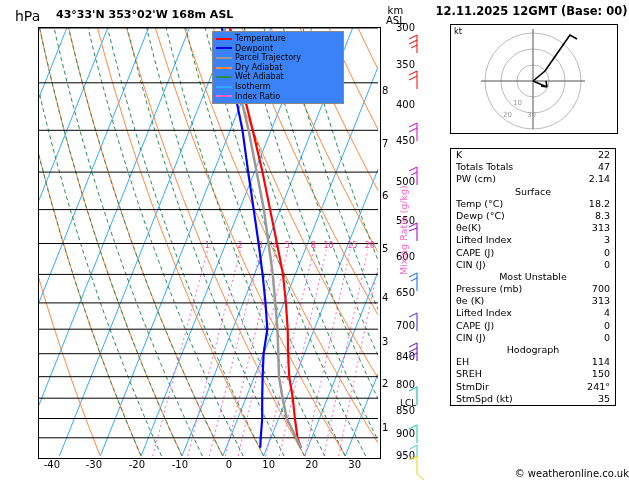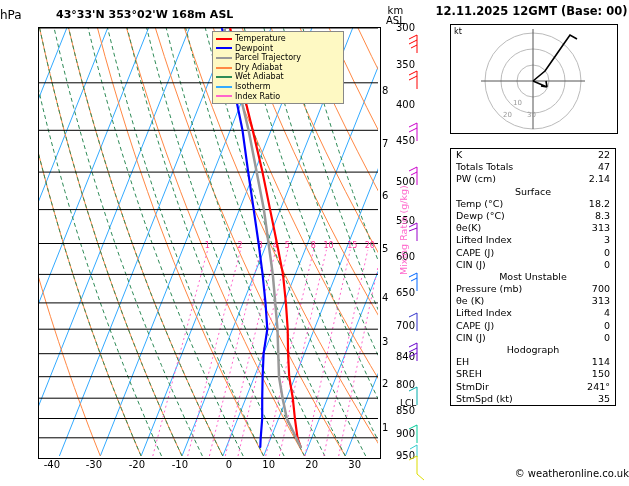--- a/index.html
+++ b/index.html
@@ -3,30 +3,30 @@
 <meta charset="utf-8">
 <style>
   html,body{margin:0;padding:0;}
   body{width:629px;height:486px;background:#ffffff;font-family:"DejaVu Sans",sans-serif;position:relative;overflow:hidden;}
   .root{position:absolute;left:0;top:0;width:629px;height:486px;}
   .abs{position:absolute;}
   
   #skewt{left:0;top:0;width:430px;height:486px;}
   #plotbox{position:absolute;left:38px;top:27px;width:341px;height:430px;border:1px solid #000;background:#fff;overflow:hidden;}
   #plotsvg{position:absolute;left:0;top:0;}
-  .hpa-label{position:absolute;left:0;top:8px;font-size:12px;color:#000;}
+  .hpa-label{position:absolute;left:15px;top:8px;font-size:14px;color:#000;}
   .km-label{position:absolute;left:386px;top:6px;font-size:10px;color:#000;text-align:center;line-height:10px;}
   .ylab{position:absolute;right:0;font-size:10px;color:#000;width:34px;}
   .xlab{position:absolute;font-size:10px;color:#000;text-align:right;width:40px;}
   .xtitle{position:absolute;left:80px;top:470px;font-size:10.5px;color:#000;width:260px;text-align:center;}
   .kmlab{position:absolute;font-size:10px;color:#000;left:382px;width:18px;}
   .lcl{position:absolute;font-size:9px;color:#000;left:380px;}
   .mixlab{position:absolute;left:398px;top:275px;font-size:9.5px;color:#ff66cc;transform:rotate(-90deg);transform-origin:0 0;white-space:nowrap;}
   
-  #legend{position:absolute;left:212px;top:31px;width:124px;background:#fef9c3;border:1px solid #888;padding:2px 3px;font-size:8px;line-height:9.6px;}
+  #legend{position:absolute;left:212px;top:31px;width:124px;background:#3b82f6;border:1px solid #888;padding:2px 3px;font-size:8px;line-height:9.6px;}
   #legend .row{display:flex;align-items:center;height:9.6px;}
   #legend .sw{width:16px;height:0;border-top-width:2px;border-top-style:solid;margin-right:3px;flex:0 0 16px;}
   
   #right{left:434px;top:0;width:195px;height:486px;}
   .datehdr{position:absolute;left:0;top:4px;width:195px;text-align:center;font-size:11.5px;font-weight:bold;color:#000;}
   #hodobox{position:absolute;left:16px;top:24px;width:166px;height:108px;border:1px solid #000;background:#fff;}
   .kt{position:absolute;left:3px;top:2px;font-size:8px;color:#000;}
   .tablebox{position:absolute;border:1px solid #000;background:#fff;font-size:9.5px;color:#000;}
   .trow{display:flex;justify-content:space-between;padding:0 5px;line-height:12.2px;height:12.2px;}
   .thead{text-align:center;line-height:12.2px;height:12.2px;}

